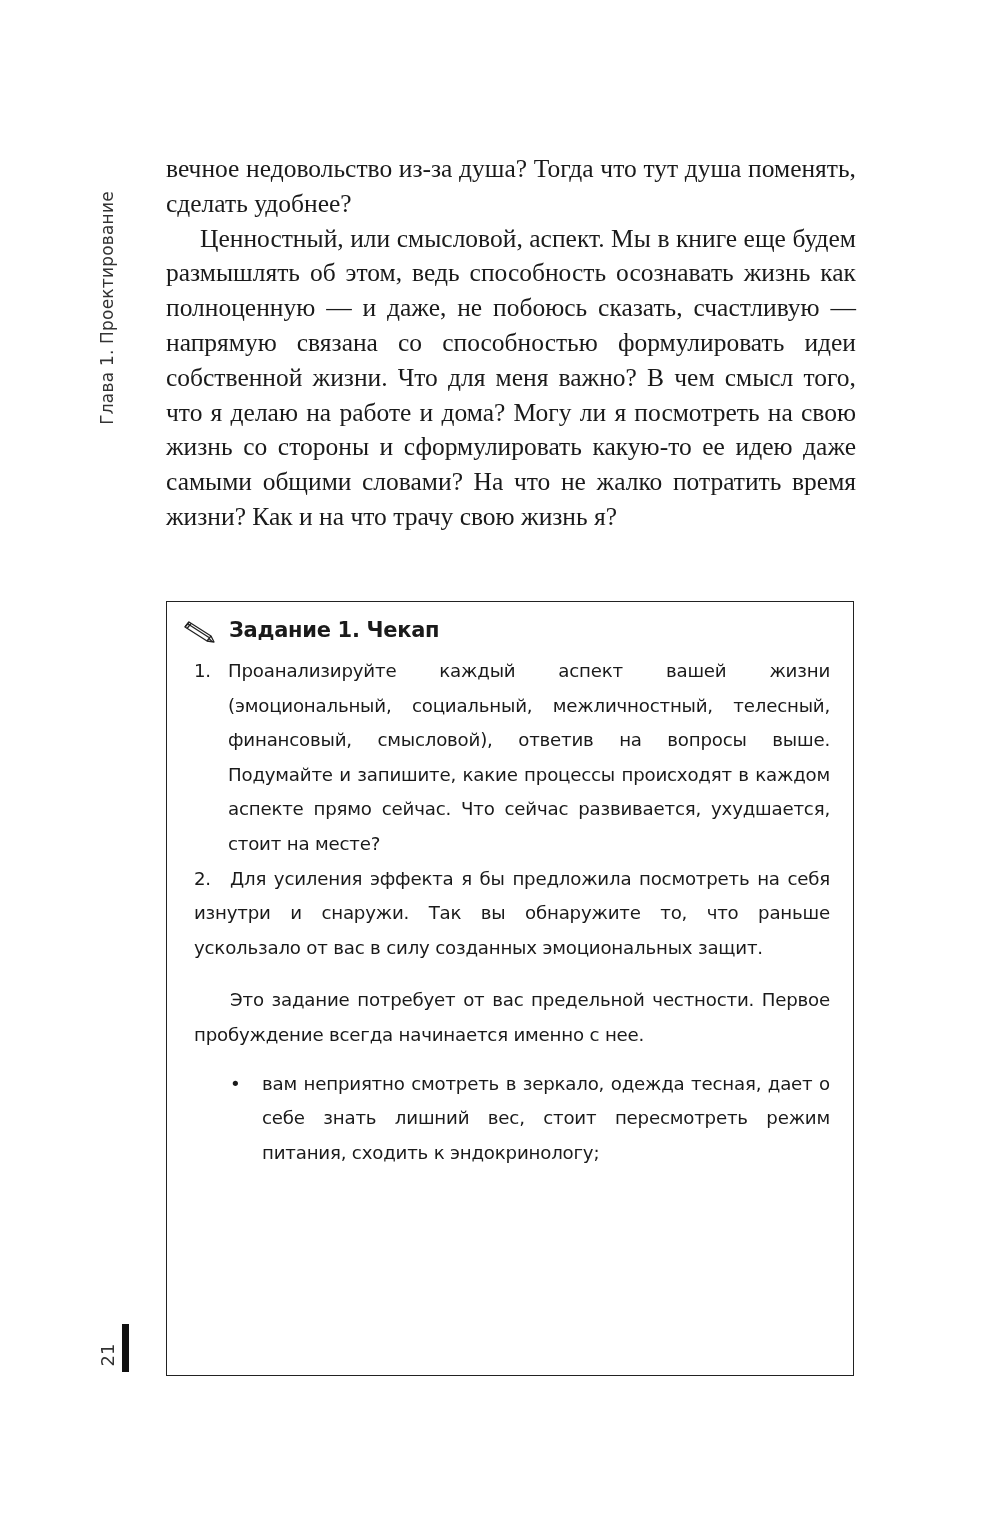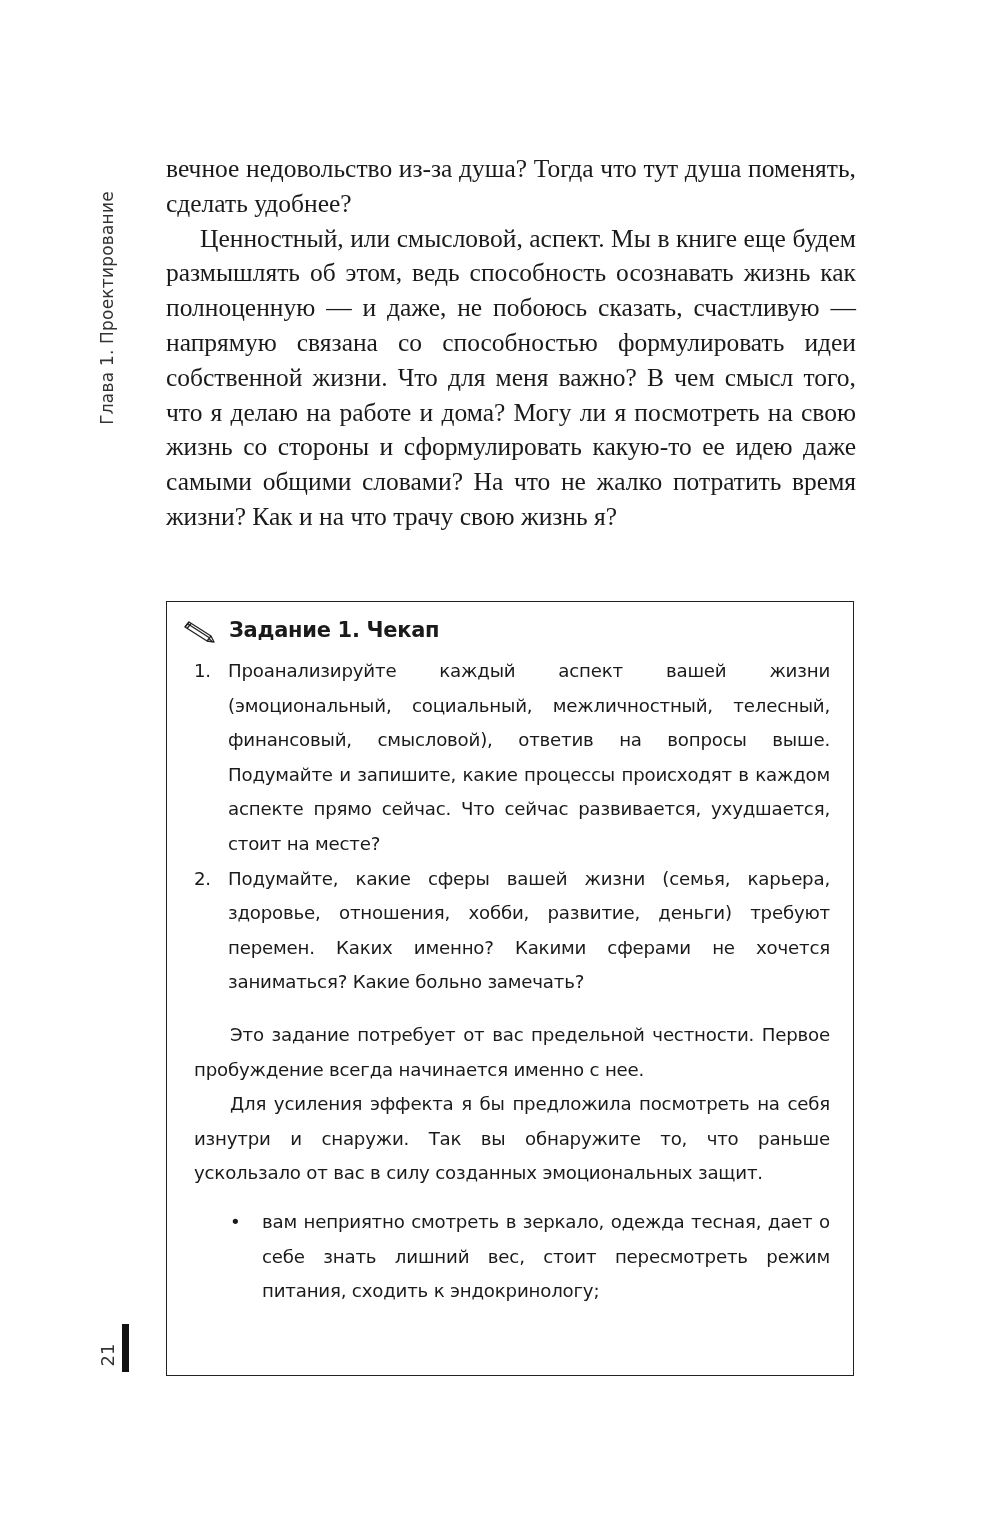--- a/index.html
+++ b/index.html
@@ -78,21 +78,21 @@
         <path d="M24 23 L28 18"></path>
         <path d="M26 20.5 L29 23.5"></path>
         <path d="M5 6 L26 19.5"></path>
       </g>
     </svg>
     <span class="task-title">Задание 1. Чекап</span>
   </div>
   <div class="task-body">
     <ol class="olist">
       <li><span class="num">1.</span><span>Проанализируйте каждый аспект вашей жизни (эмоциональный, социальный, межличностный, телесный, финансовый, смысловой), ответив на вопросы выше. Подумайте и запишите, какие процессы происходят в каждом аспекте прямо сейчас. Что сейчас развивается, ухудшается, стоит на месте?</span></li>
-      <li><span class="num">2.</span><span>Подумайте, какие сферы вашей жизни (семья, карьера, здоровье, отношения, хобби, развитие, деньги) требуют перемен. Каких именно? Какими сферами не хочется заниматься? Какие больно замечать?</span></li>
+      <li><span class="num">2.</span></li>
     </ol>
+    <p class="para indent">Для усиления эффекта я бы предложила посмотреть на себя изнутри и снаружи. Так вы обнаружите то, что раньше ускользало от вас в силу созданных эмоциональных защит.</p>
     <p class="para indent gap">Это задание потребует от вас предельной честности. Первое пробуждение всегда начинается именно с нее.</p>
-    <p class="para indent">Для усиления эффекта я бы предложила посмотреть на себя изнутри и снаружи. Так вы обнаружите то, что раньше ускользало от вас в силу созданных эмоциональных защит.</p>
     <ul class="ulist">
       <li><span class="bullet">•</span><span>вам неприятно смотреть в зеркало, одежда тесная, дает о себе знать лишний вес, стоит пересмотреть режим питания, сходить к эндокринологу;</span></li>
     </ul>
   </div>
 </div>
 
 </body></html>

